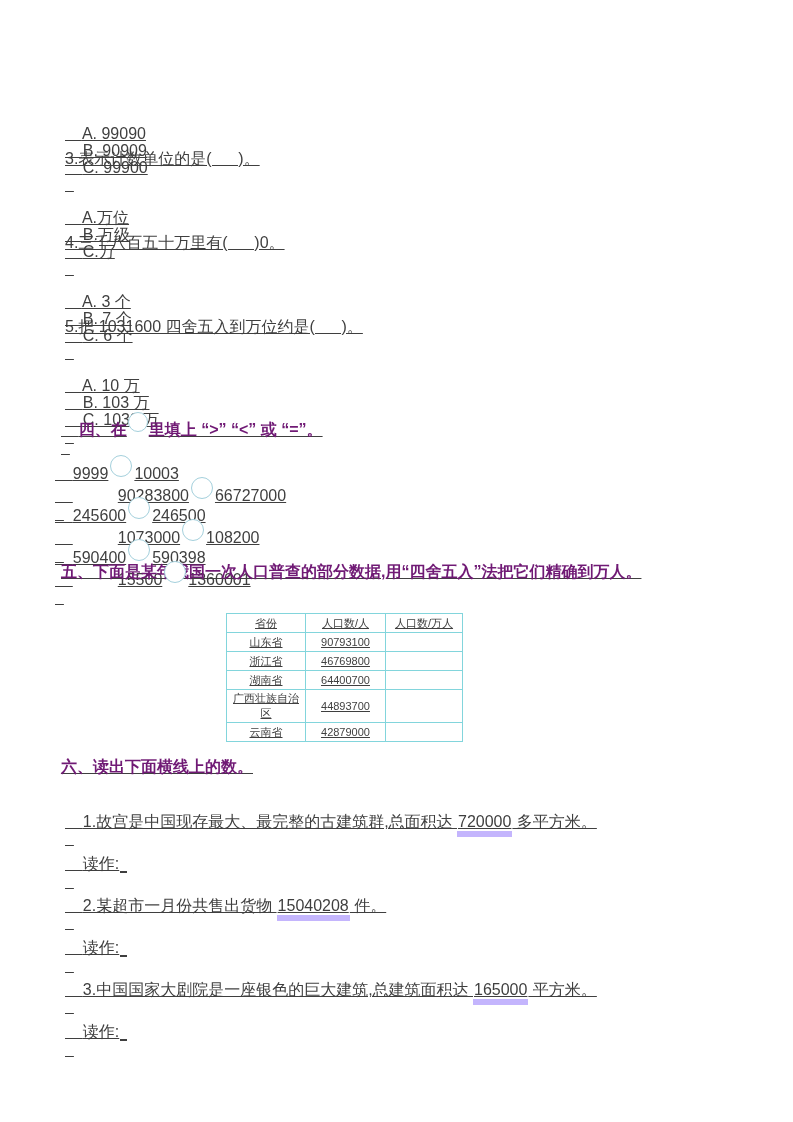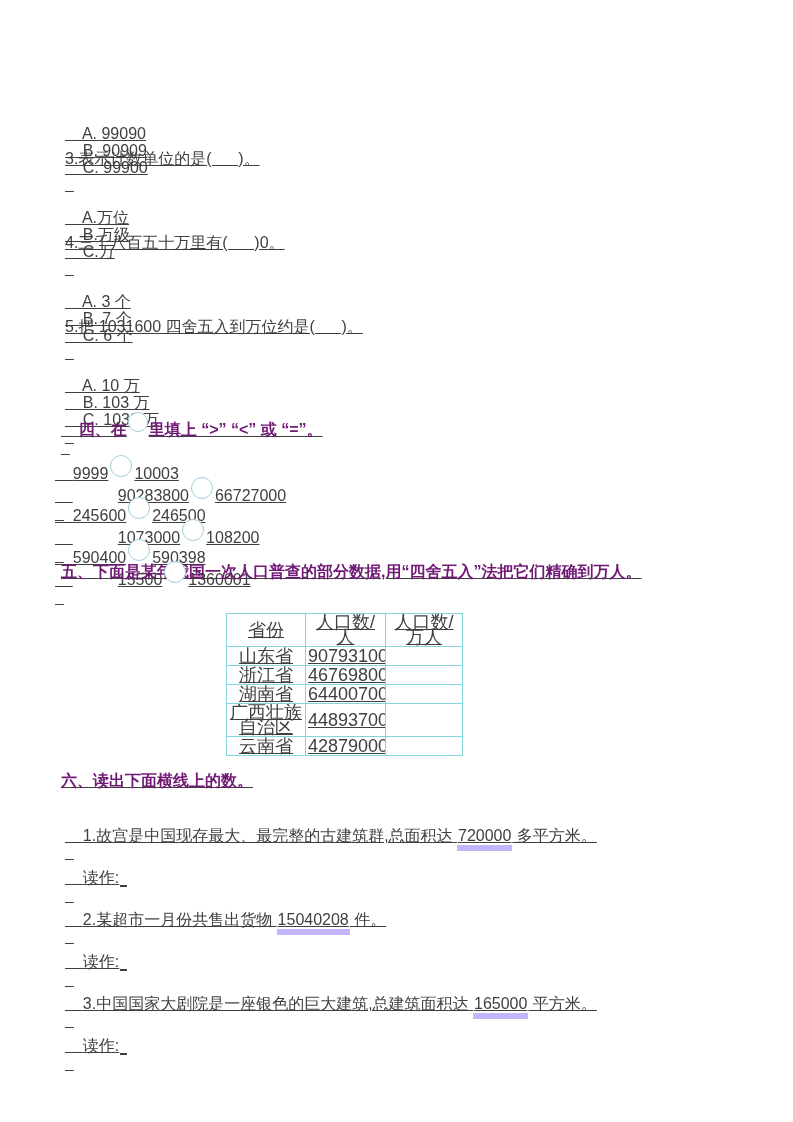--- a/index.html
+++ b/index.html
@@ -62,21 +62,21 @@
   .sec5-title { margin-bottom: 33px; }
   
   .pop-table {
     border-collapse: collapse;
     margin: 0 0 0 173px;
     table-layout: fixed;
     width: 236px;
   }
   .pop-table th, .pop-table td {
     border: 1px solid #82d5dc;
-    font-size: 18px;
+    font-size: 11px;
     font-weight: normal;
     text-align: center;
     vertical-align: middle;
     padding: 1px 2px;
     height: 16px;
     line-height: 15px;
     color: #3f3f3f;
     overflow: hidden;
   }
   .col-province { width: 79px; }

